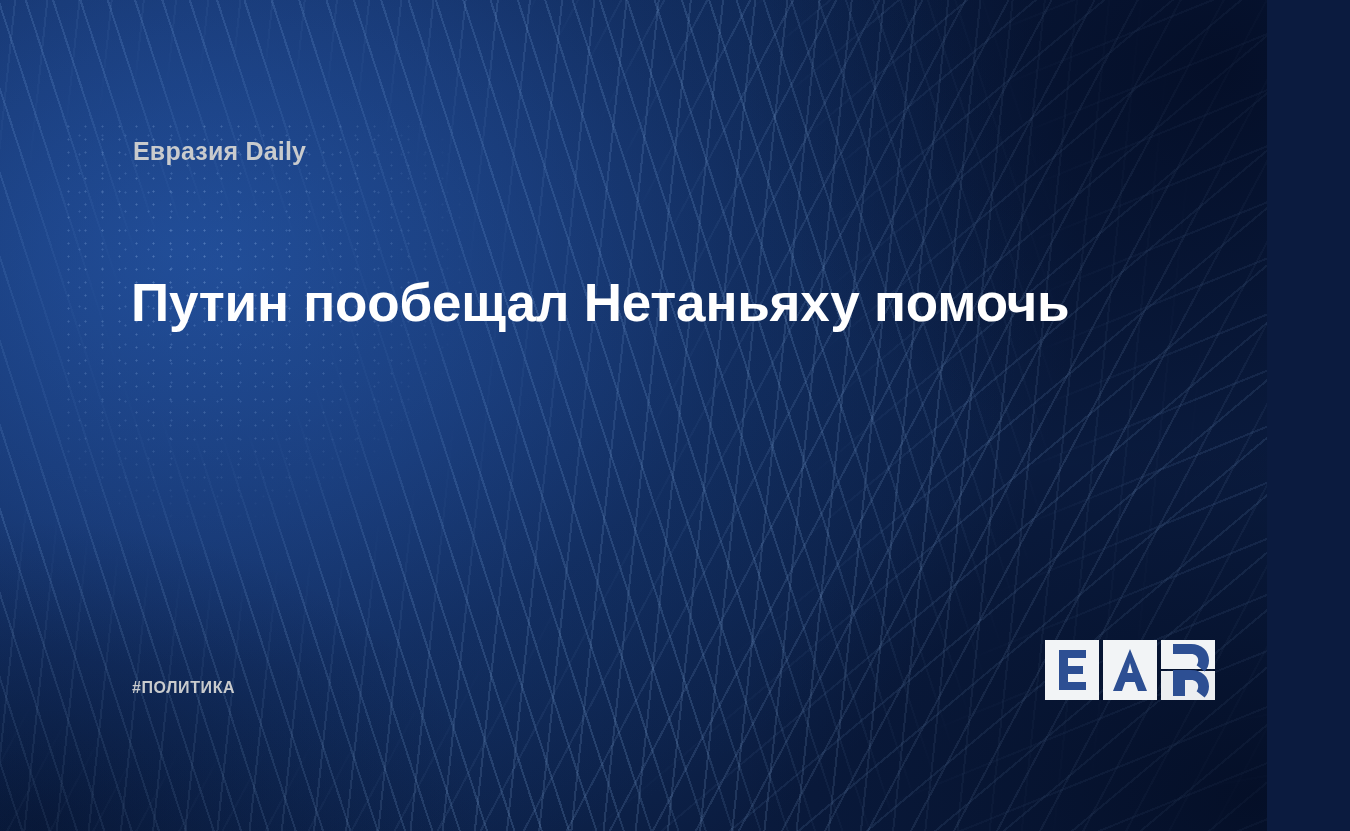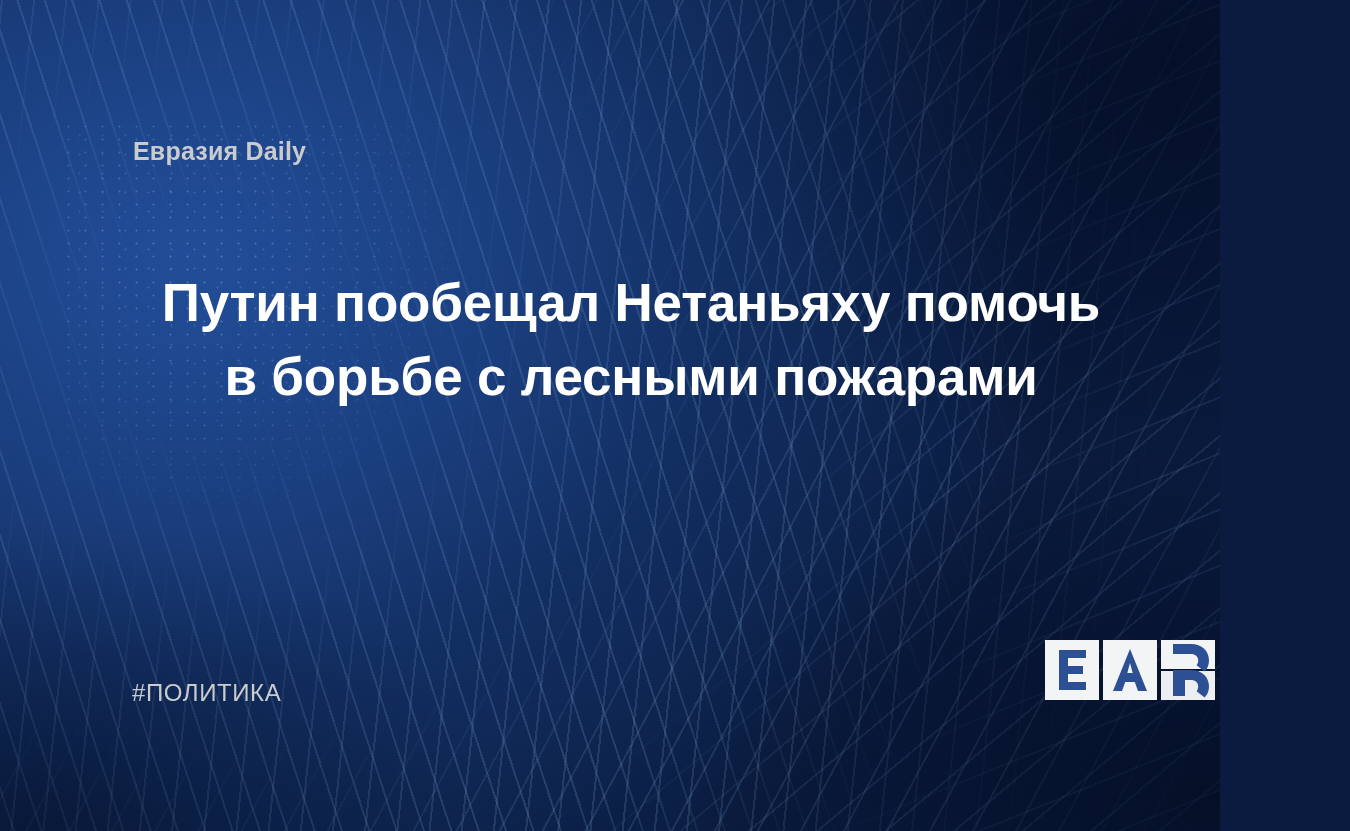--- a/index.html
+++ b/index.html
@@ -7,20 +7,21 @@
     padding: 0;
     background: #0b1b3f;
   }
   .stage {
     position: relative;
     width: 1220px;
     height: 831px;
     overflow: hidden;
     background: #1d4ed8;
     font-family: "Liberation Sans", "DejaVu Sans", sans-serif;
+    padding-left: 47px;
   }
 
   
   .bg-base {
     position: absolute;
     inset: 0;
     background:
       radial-gradient(ellipse 900px 760px at 14% 30%, #1d4286 0%, #17366f 38%, #102a58 68%, #0a1b3e 100%),
       linear-gradient(115deg, #17387a 0%, #123068 42%, #0c2150 72%, #07163a 100%);
   }
@@ -120,30 +121,29 @@
   .headline {
     position: absolute;
     left: 131px;
     top: 266px;
     width: 1000px;
     font-size: 53px;
     font-weight: bold;
     line-height: 74px;
     color: #ffffff;
     letter-spacing: -0.2px;
-    text-align: center;
   }
   .headline .hl-line { display: block; white-space: nowrap; }
 
   .tag {
     position: absolute;
     left: 132px;
     top: 679px;
-    font-size: 24px;
-    font-weight: normal;
+    font-size: 16px;
+    font-weight: bold;
     letter-spacing: .6px;
     color: #c9cbcd;
     white-space: nowrap;
   }
 
   
   .logo {
     position: absolute;
     left: 1045px;
     top: 640px;
@@ -187,21 +187,20 @@
   </div>
   <div class="core-speckle"></div>
   <div class="bg-vignette"></div>
 
   <div class="content">
 
     <div class="brand">Евразия Daily</div>
 
     <div class="headline">
       <span class="hl-line">Путин пообещал Нетаньяху помочь</span>
-      <span class="hl-line">в борьбе с лесными пожарами</span>
     </div>
 
     <div class="tag">#ПОЛИТИКА</div>
 
     <div class="logo">
       <div class="logo-tile">
         <svg width="54" height="60" viewBox="0 0 54 60" aria-hidden="true">
           <path d="M14 10 H41 V18 H23 V26 H38 V34 H23 V42 H41 V50 H14 Z" fill="#2d4f93"></path>
         </svg>
       </div>

